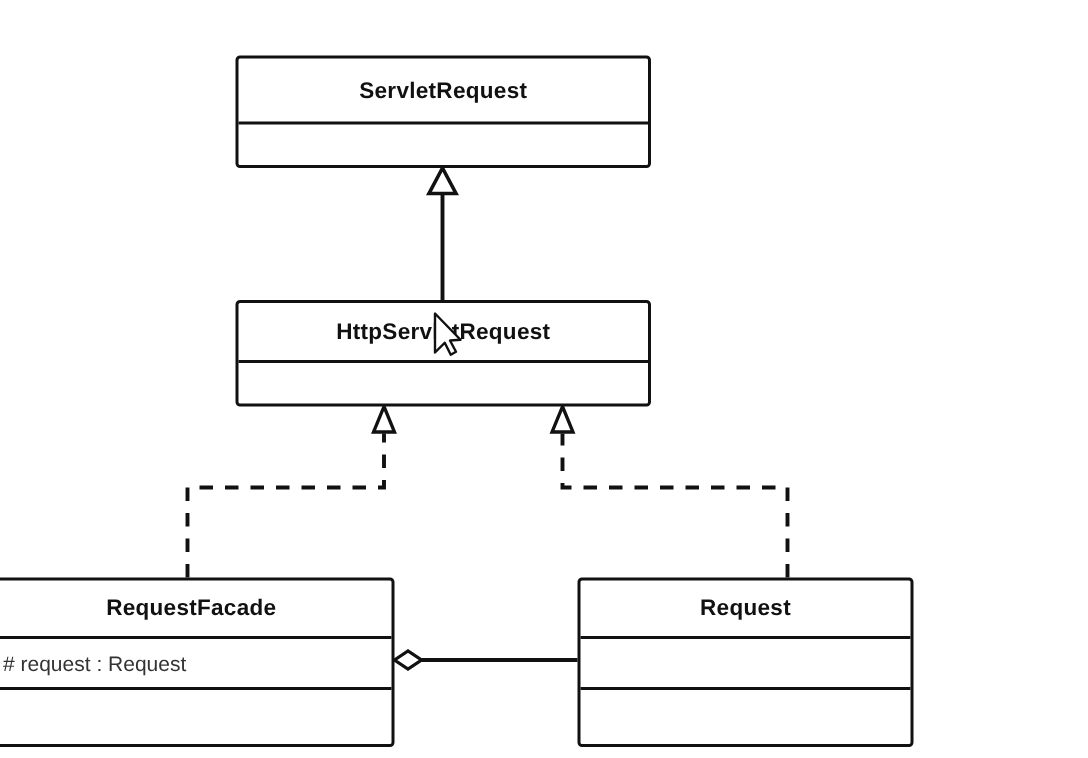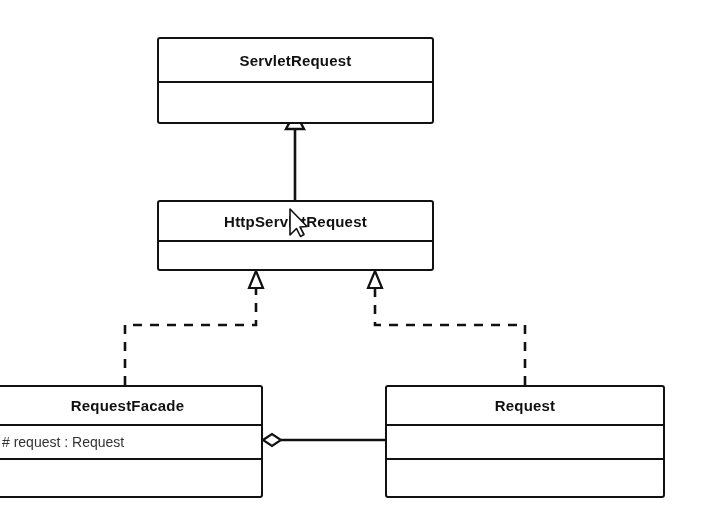--- a/index.html
+++ b/index.html
@@ -83,37 +83,37 @@
       <path d="M 525 385 L 525 325 L 375 325 L 375 289" fill="none" stroke="#111111" stroke-width="2.6" stroke-dasharray="9 8" stroke-linecap="butt"></path>
       <path d="M 375 271 L 382 288 L 368 288 Z" fill="#ffffff" stroke="#111111" stroke-width="2.2" stroke-linejoin="miter"></path>
     </g>
 
     <g>
       <line x1="281" y1="440" x2="385" y2="440" stroke="#111111" stroke-width="2.6"></line>
       <path d="M 263 440 L 272 434 L 281 440 L 272 446 Z" fill="#ffffff" stroke="#111111" stroke-width="2.2" stroke-linejoin="miter"></path>
     </g>
   </svg>
 
-  <div class="uml-class" style="left:157px; top:37px; width:277px; height:87px;">
+  <div class="uml-class" style="left:157px; top:37px; width:277px; height:75px;">
     <div class="uml-compartment title" style="height:42px;">ServletRequest</div>
     <div class="uml-compartment uml-divider" style="height:31px;"></div>
   </div>
 
   <div class="uml-class" style="left:157px; top:200px; width:277px; height:71px;">
     <div class="uml-compartment title" style="height:38px;">HttpServletRequest</div>
     <div class="uml-compartment uml-divider" style="height:29px;"></div>
   </div>
 
   <div class="uml-class" style="left:-8px; top:385px; width:271px; height:113px;">
     <div class="uml-compartment title" style="height:37px;">RequestFacade</div>
     <div class="uml-compartment attrs uml-divider" style="height:34px;"># request :  Request</div>
     <div class="uml-compartment uml-divider" style="height:38px;"></div>
   </div>
 
-  <div class="uml-class" style="left:385px; top:385px; width:280px; height:113px;">
+  <div class="uml-class" style="left:385px; top:385px; width:224px; height:113px;">
     <div class="uml-compartment title" style="height:37px;">Request</div>
     <div class="uml-compartment uml-divider" style="height:34px;"></div>
     <div class="uml-compartment uml-divider" style="height:38px;"></div>
   </div>
 
   <svg class="cursor-layer" viewBox="0 0 725 505" xmlns="http://www.w3.org/2000/svg">
     <g>
       <path d="M 290 209 L 290 235 L 296.5 228.5 L 300.5 236.5 L 304 234.5 L 300 227 L 307 226.5 Z" fill="#ffffff" stroke="#111111" stroke-width="1.6" stroke-linejoin="round"></path>
     </g>
   </svg>

